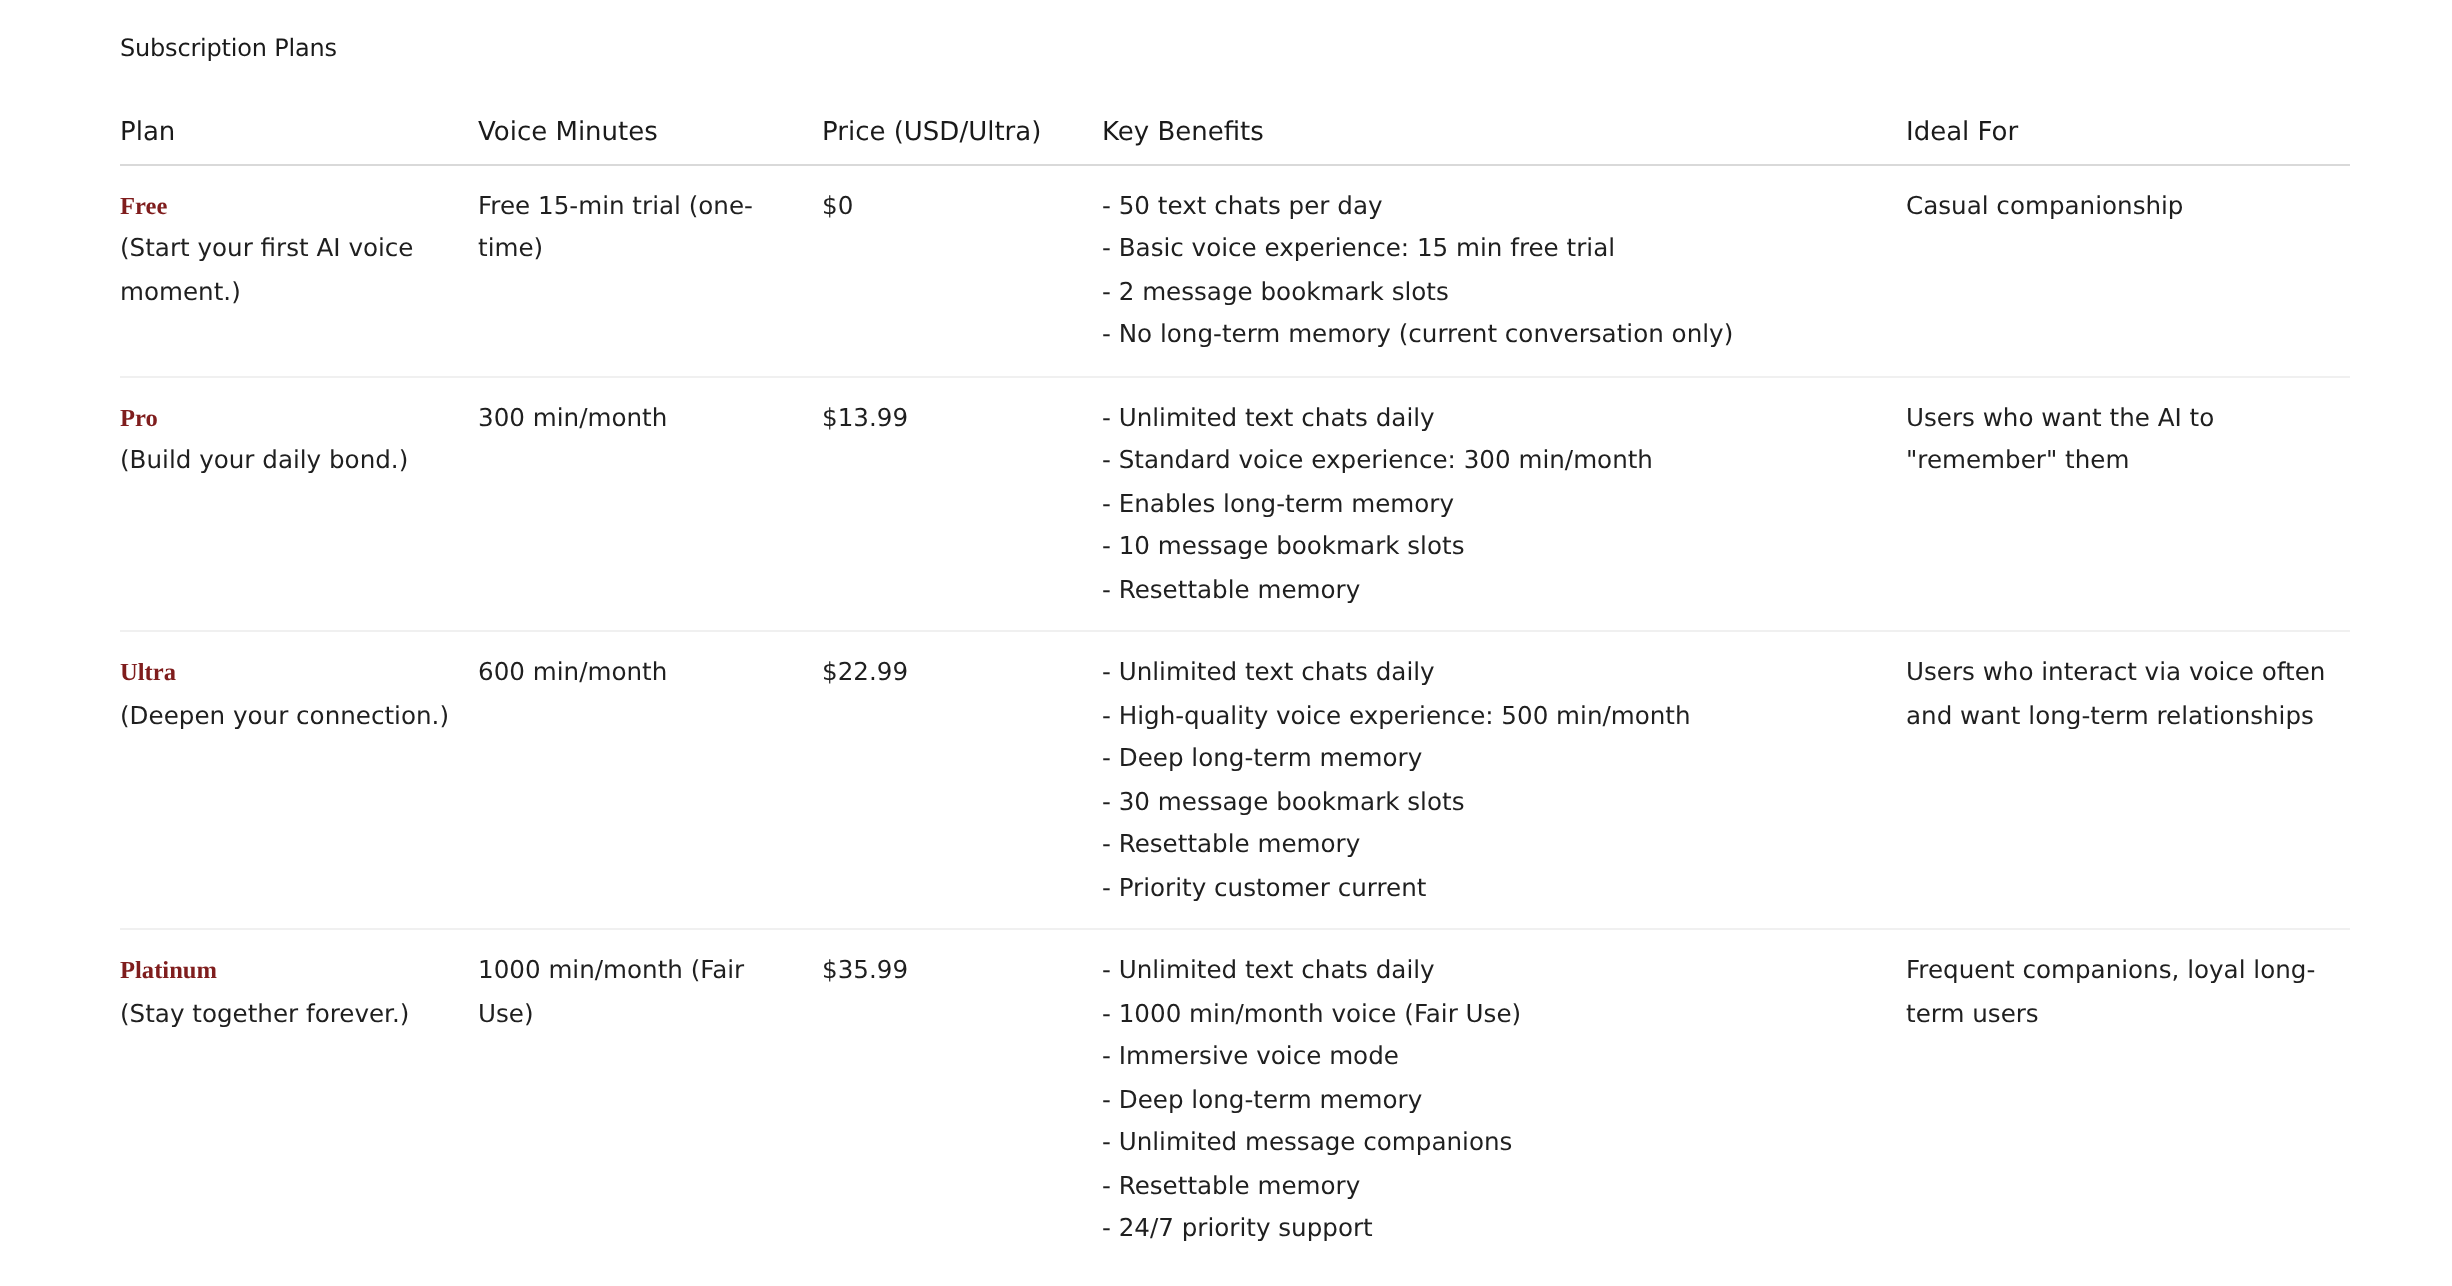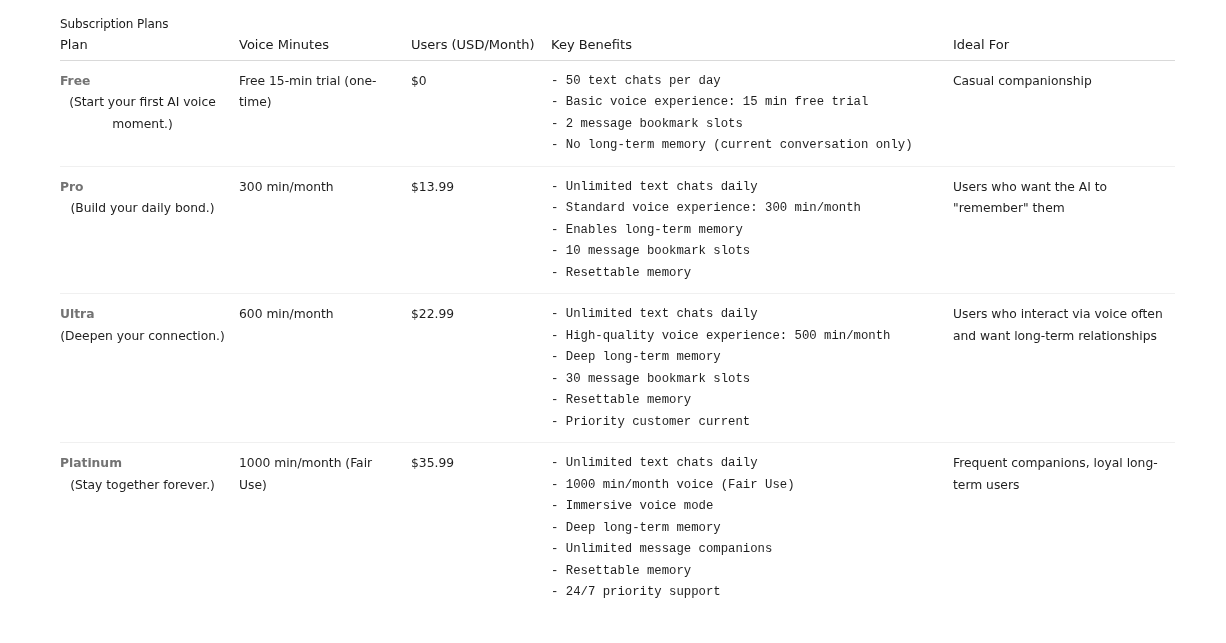--- a/index.html
+++ b/index.html
@@ -25,21 +25,21 @@
       top: 17px;
       left: 0;
       font-size: 12px;
       font-weight: 500;
       color: #1a1a1a;
       letter-spacing: -0.1px;
       white-space: nowrap;
     }
     table {
       position: absolute;
-      top: 32px;
+      top: 54px;
       left: 0;
       width: 1115px;
       border-collapse: collapse;
       table-layout: fixed;
       font-size: 12.3px;
       line-height: 21.5px;
     }
     col.c-plan { width: 179px; }
     col.c-voice { width: 172px; }
     col.c-price { width: 140px; }
@@ -60,51 +60,50 @@
       vertical-align: top;
       padding: 10px 14px 9px 0;
       border-bottom: 1px solid #f0f0f0;
       color: #1f1f1f;
     }
     td.ideal { padding-right: 0; }
     tr:last-child td { border-bottom: none; }
     .plan-name {
       font-weight: 700;
       display: block;
-      color: #737373;
+      color: #7f1d1d;
+      font-family: Liberation Serif, serif;
     }
     .plan-tag {
       display: block;
-      text-align: center;
     }
     .benefit {
       display: block;
       white-space: nowrap;
-      font-family: Liberation Mono, monospace;
     }
   </style>
 </head>
 <body>
 
 <div class="wrap">
   <div class="title">Subscription Plans</div>
 
   <table>
     <colgroup>
       <col class="c-plan">
         <col class="c-voice">
         <col class="c-price">
         <col class="c-benefits">
         <col class="c-ideal">
     </colgroup>
     <thead>
       <tr>
         <th>Plan</th>
         <th>Voice Minutes</th>
-        <th>Users (USD/Month)</th>
+        <th>Price (USD/Ultra)</th>
         <th>Key Benefits</th>
         <th>Ideal For</th>
       </tr>
     </thead>
     <tbody>
 
       <tr>
         <td>
           <span class="plan-name">Free</span>
           <span class="plan-tag">(Start your first AI voice moment.)</span>

